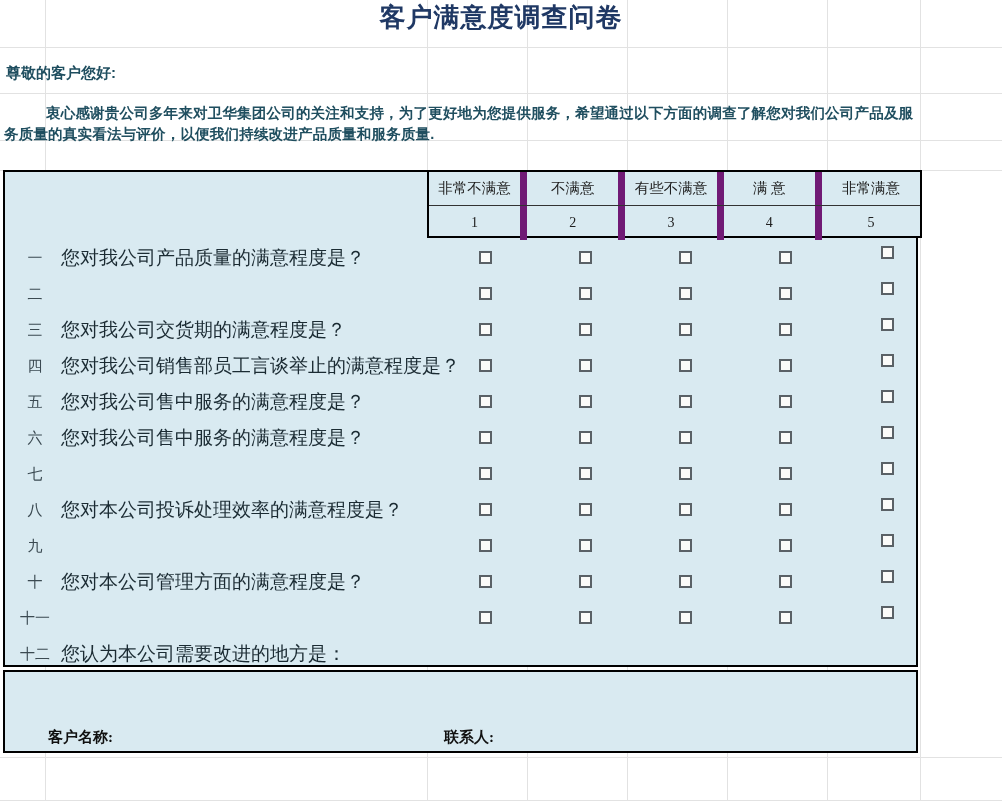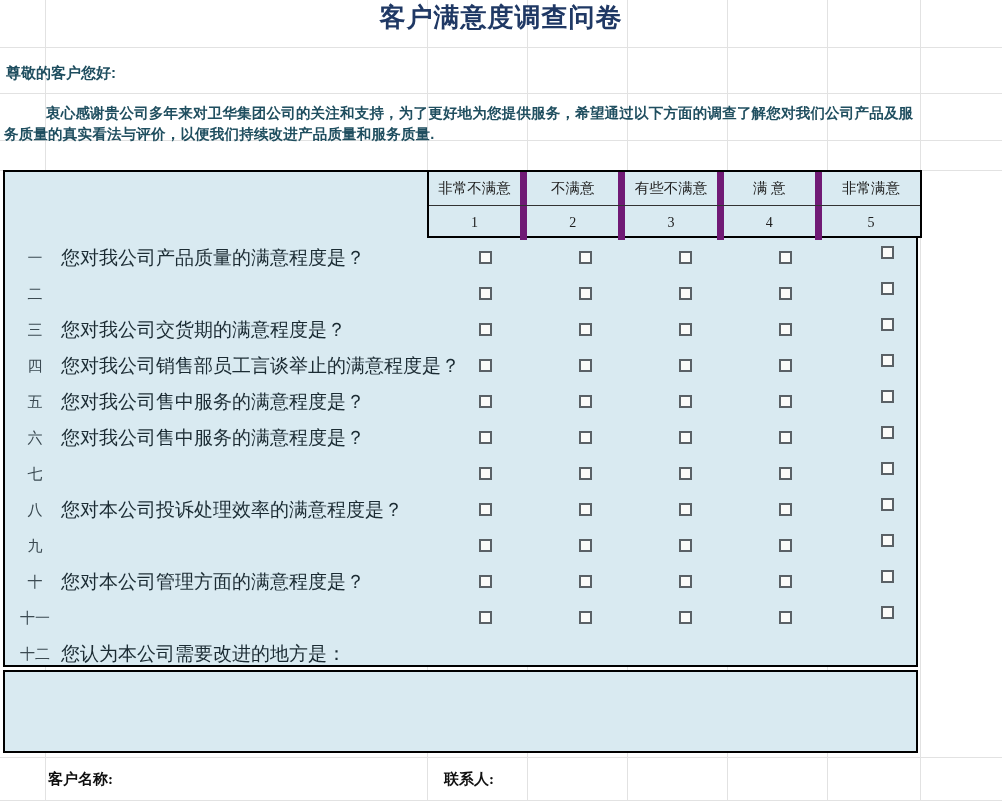--- a/index.html
+++ b/index.html
@@ -173,21 +173,21 @@
     height: 83px;
     background: #d9eaf1;
     border: 2px solid #000000;
     box-sizing: border-box;
     z-index: 2;
   }
 
   
   #footer-row {
     position: absolute;
-    left: 0; top: 757px;
+    left: 0; top: 715px;
     width: 935px; height: 44px;
     z-index: 2;
     font-family: Liberation Serif, serif;
   }
   .footer-label {
     position: absolute;
     top: 0;
     height: 44px;
     display: flex;
     align-items: center;

